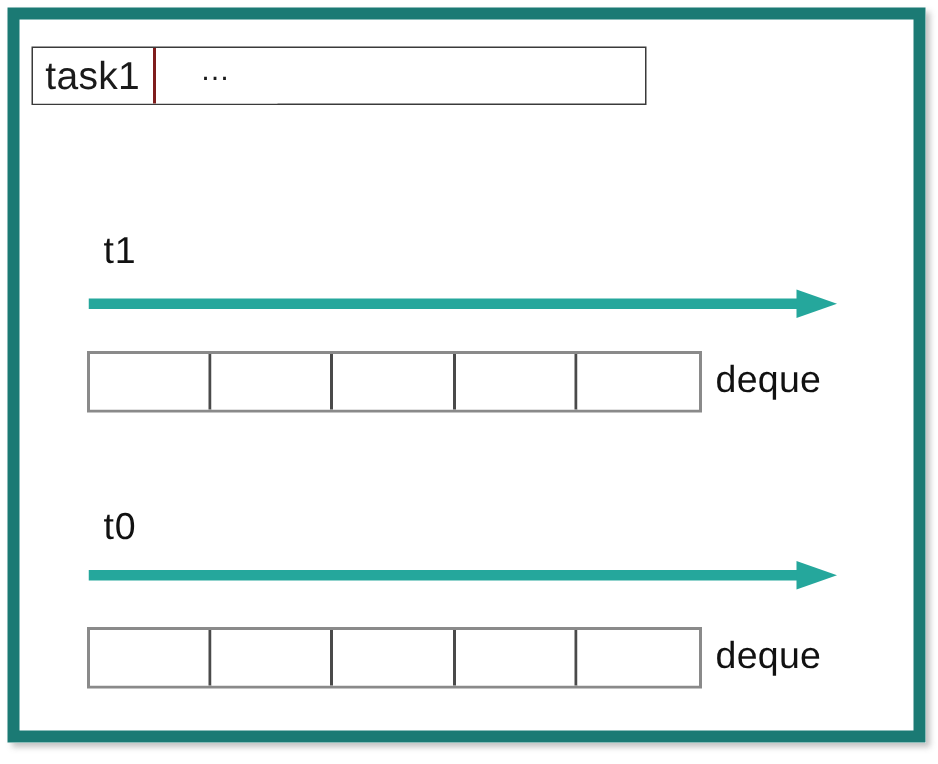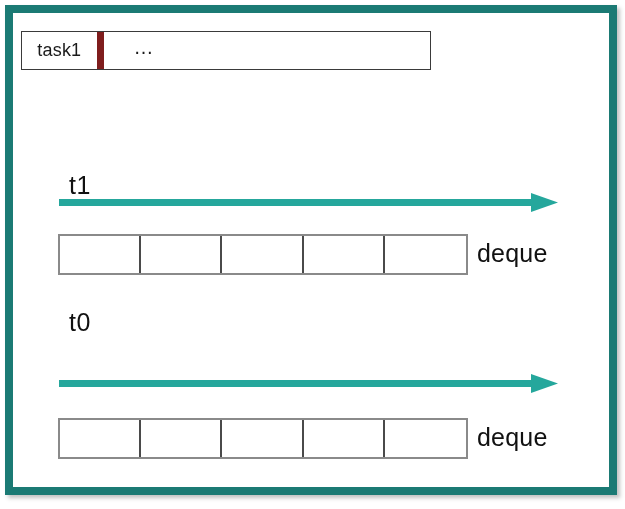--- a/index.html
+++ b/index.html
@@ -52,22 +52,22 @@
   .task-strip {
     left: 21px;
     top: 31px;
     width: 410px;
     height: 39px;
     border: 1px solid #3a3a3a;
   }
   .task-strip .cell {
     width: 81.6px;
     height: 100%;
-    border-right: 7px solid #7f1d1d;
-    font-size: 18px;
+    border-right: 2px solid #7f1d1d;
+    font-size: 26px;
     color: #1a1a1a;
     letter-spacing: 0.2px;
   }
   .task-strip .cell:last-child {
     border-right: none;
   }
   .task-strip .cell.ellipsis {
     font-size: 20px;
     letter-spacing: 2px;
     padding-bottom: 6px;
@@ -93,22 +93,22 @@
 
   
   .thread-label {
     position: absolute;
     left: 69px;
     font-size: 25px;
     color: #111111;
     line-height: 1;
     letter-spacing: 0.5px;
   }
-  .thread-label-t1 { top: 173px; text-align: right; }
-  .thread-label-t0 { top: 310px; }
+  .thread-label-t1 { top: 155px; text-align: right; }
+  .thread-label-t0 { top: 339px; }
 
   
   .arrow {
     position: absolute;
     left: 59px;
     width: 500px;
     height: 26px;
   }
   .arrow-1 { top: 190px; }
   .arrow-2 { top: 371px; }

